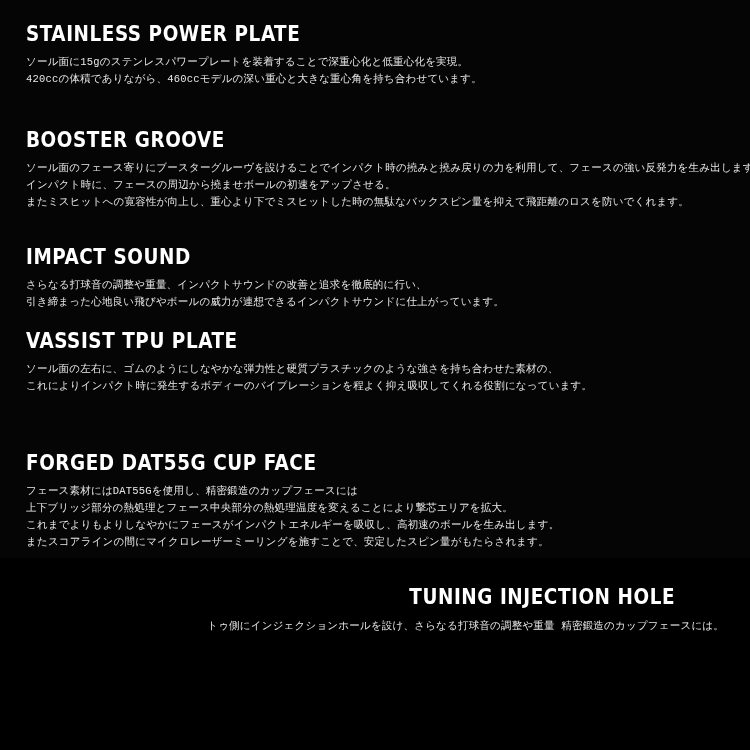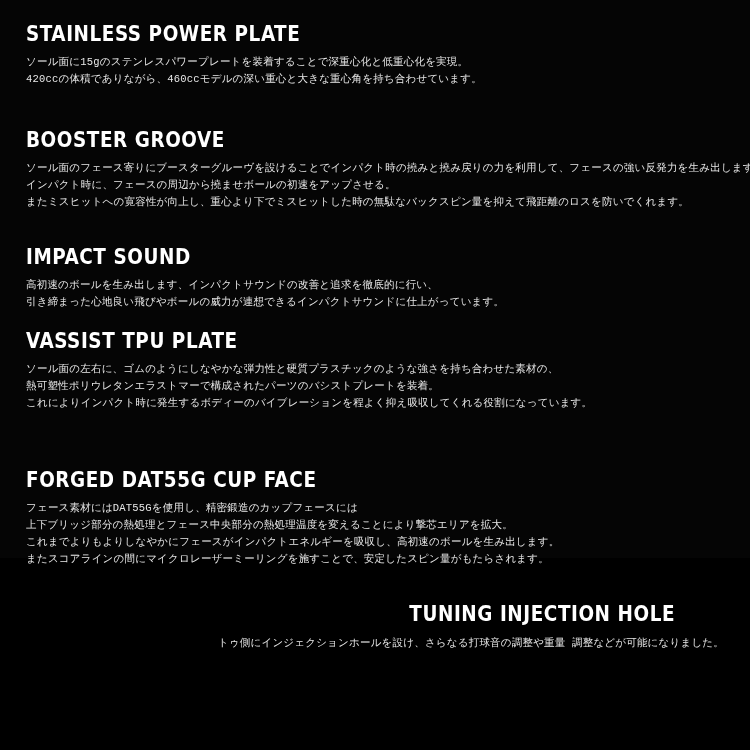--- a/index.html
+++ b/index.html
@@ -77,44 +77,43 @@
     <div class="sec-body">
       <div class="sec-line">ソール面のフェース寄りにブースターグルーヴを設けることでインパクト時の撓みと撓み戻りの力を利用して、フェースの強い反発力を生み出します。</div>
       <div class="sec-line">インパクト時に、フェースの周辺から撓ませボールの初速をアップさせる。</div>
       <div class="sec-line">またミスヒットへの寛容性が向上し、重心より下でミスヒットした時の無駄なバックスピン量を抑えて飛距離のロスを防いでくれます。</div>
     </div>
   </div>
 
   <div class="section s3">
     <h2 class="sec-title">IMPACT SOUND</h2>
     <div class="sec-body">
-      <div class="sec-line">高初速のボールを生み出します、インパクトサウンドの改善と追求を徹底的に行い、</div>
+      <div class="sec-line">さらなる打球音の調整や重量、インパクトサウンドの改善と追求を徹底的に行い、</div>
       <div class="sec-line">引き締まった心地良い飛びやボールの威力が連想できるインパクトサウンドに仕上がっています。</div>
     </div>
   </div>
 
   <div class="section s4">
     <h2 class="sec-title">VASSIST TPU PLATE</h2>
     <div class="sec-body">
       <div class="sec-line">ソール面の左右に、ゴムのようにしなやかな弾力性と硬質プラスチックのような強さを持ち合わせた素材の、</div>
-      <div class="sec-line">熱可塑性ポリウレタンエラストマーで構成されたパーツのバシストプレートを装着。</div>
       <div class="sec-line">これによりインパクト時に発生するボディーのバイブレーションを程よく抑え吸収してくれる役割になっています。</div>
     </div>
   </div>
 
   <div class="section s5">
     <h2 class="sec-title">FORGED DAT55G CUP FACE</h2>
     <div class="sec-body">
       <div class="sec-line">フェース素材にはDAT55Gを使用し、精密鍛造のカップフェースには</div>
       <div class="sec-line">上下ブリッジ部分の熱処理とフェース中央部分の熱処理温度を変えることにより撃芯エリアを拡大。</div>
       <div class="sec-line">これまでよりもよりしなやかにフェースがインパクトエネルギーを吸収し、高初速のボールを生み出します。</div>
       <div class="sec-line">またスコアラインの間にマイクロレーザーミーリングを施すことで、安定したスピン量がもたらされます。</div>
     </div>
   </div>
 
   <div class="section s6">
     <h2 class="sec-title">TUNING INJECTION HOLE</h2>
     <div class="sec-body">
-      <div class="sec-line">トゥ側にインジェクションホールを設け、さらなる打球音の調整や重量 調整などが可能になりました。</div>
+      <div class="sec-line">トゥ側にインジェクションホールを設け、さらなる打球音の調整や重量 精密鍛造のカップフェースには。</div>
     </div>
   </div>
 
 </div>
 
 </body></html>

